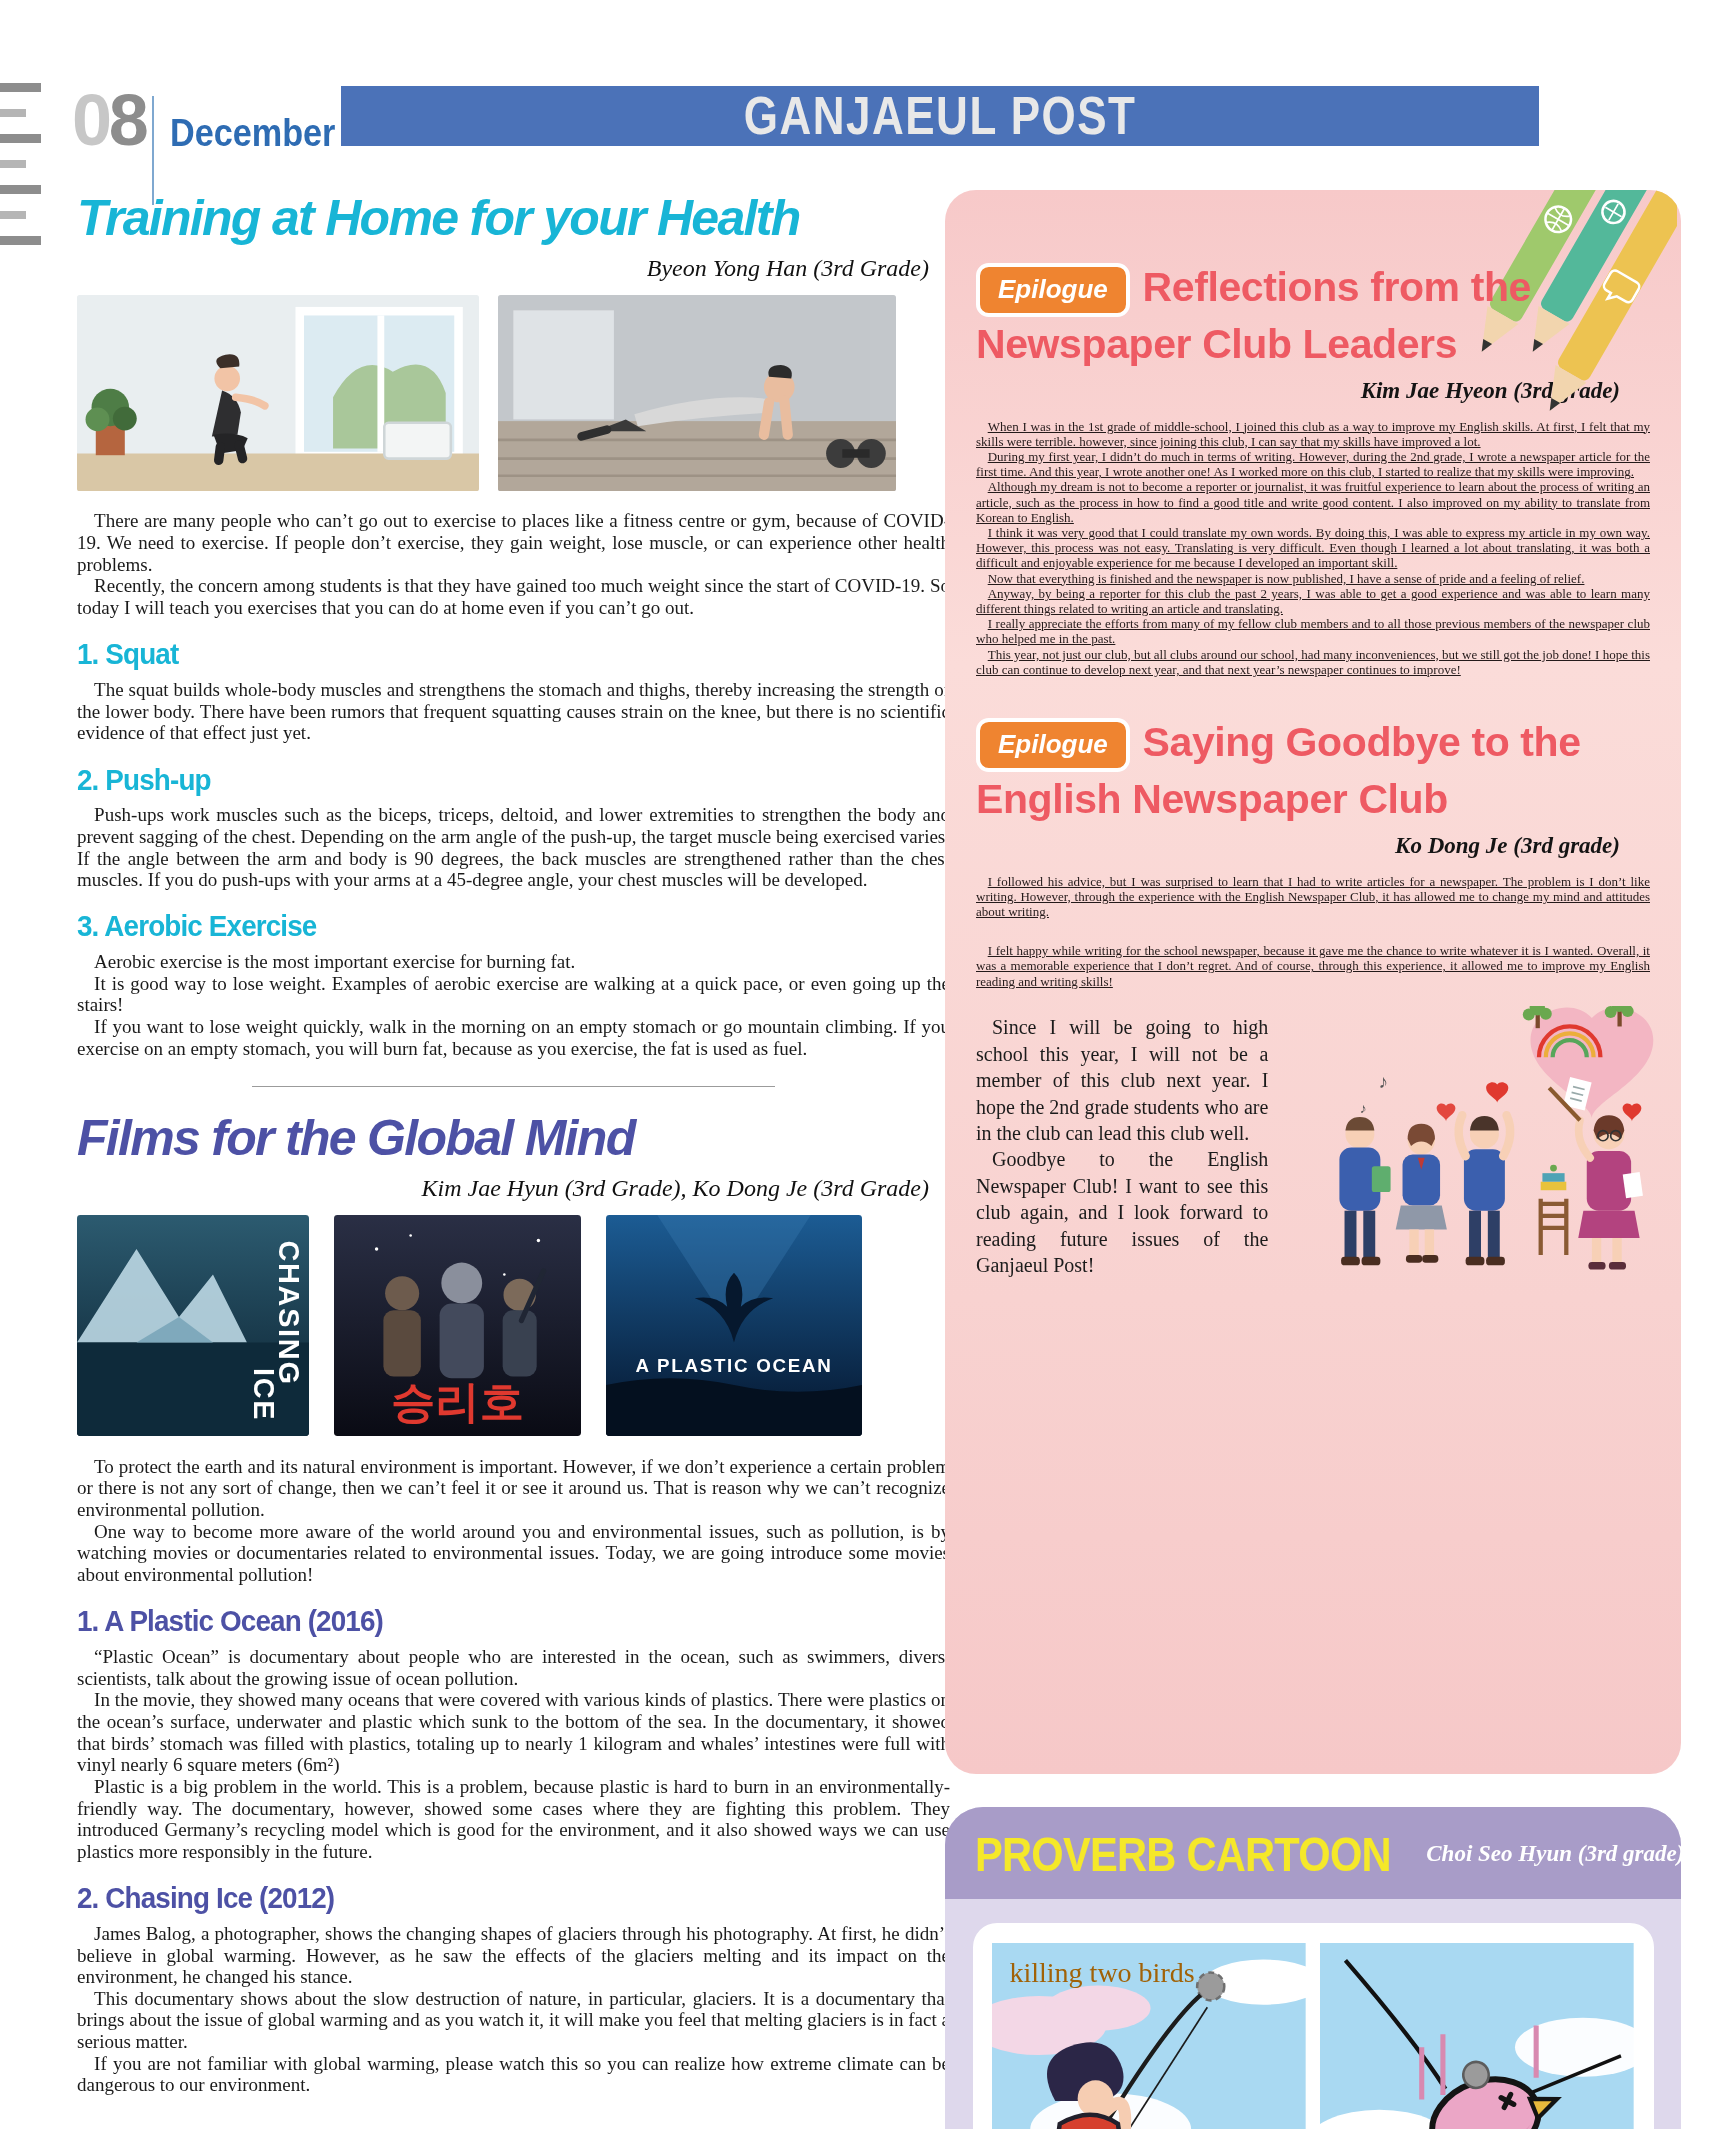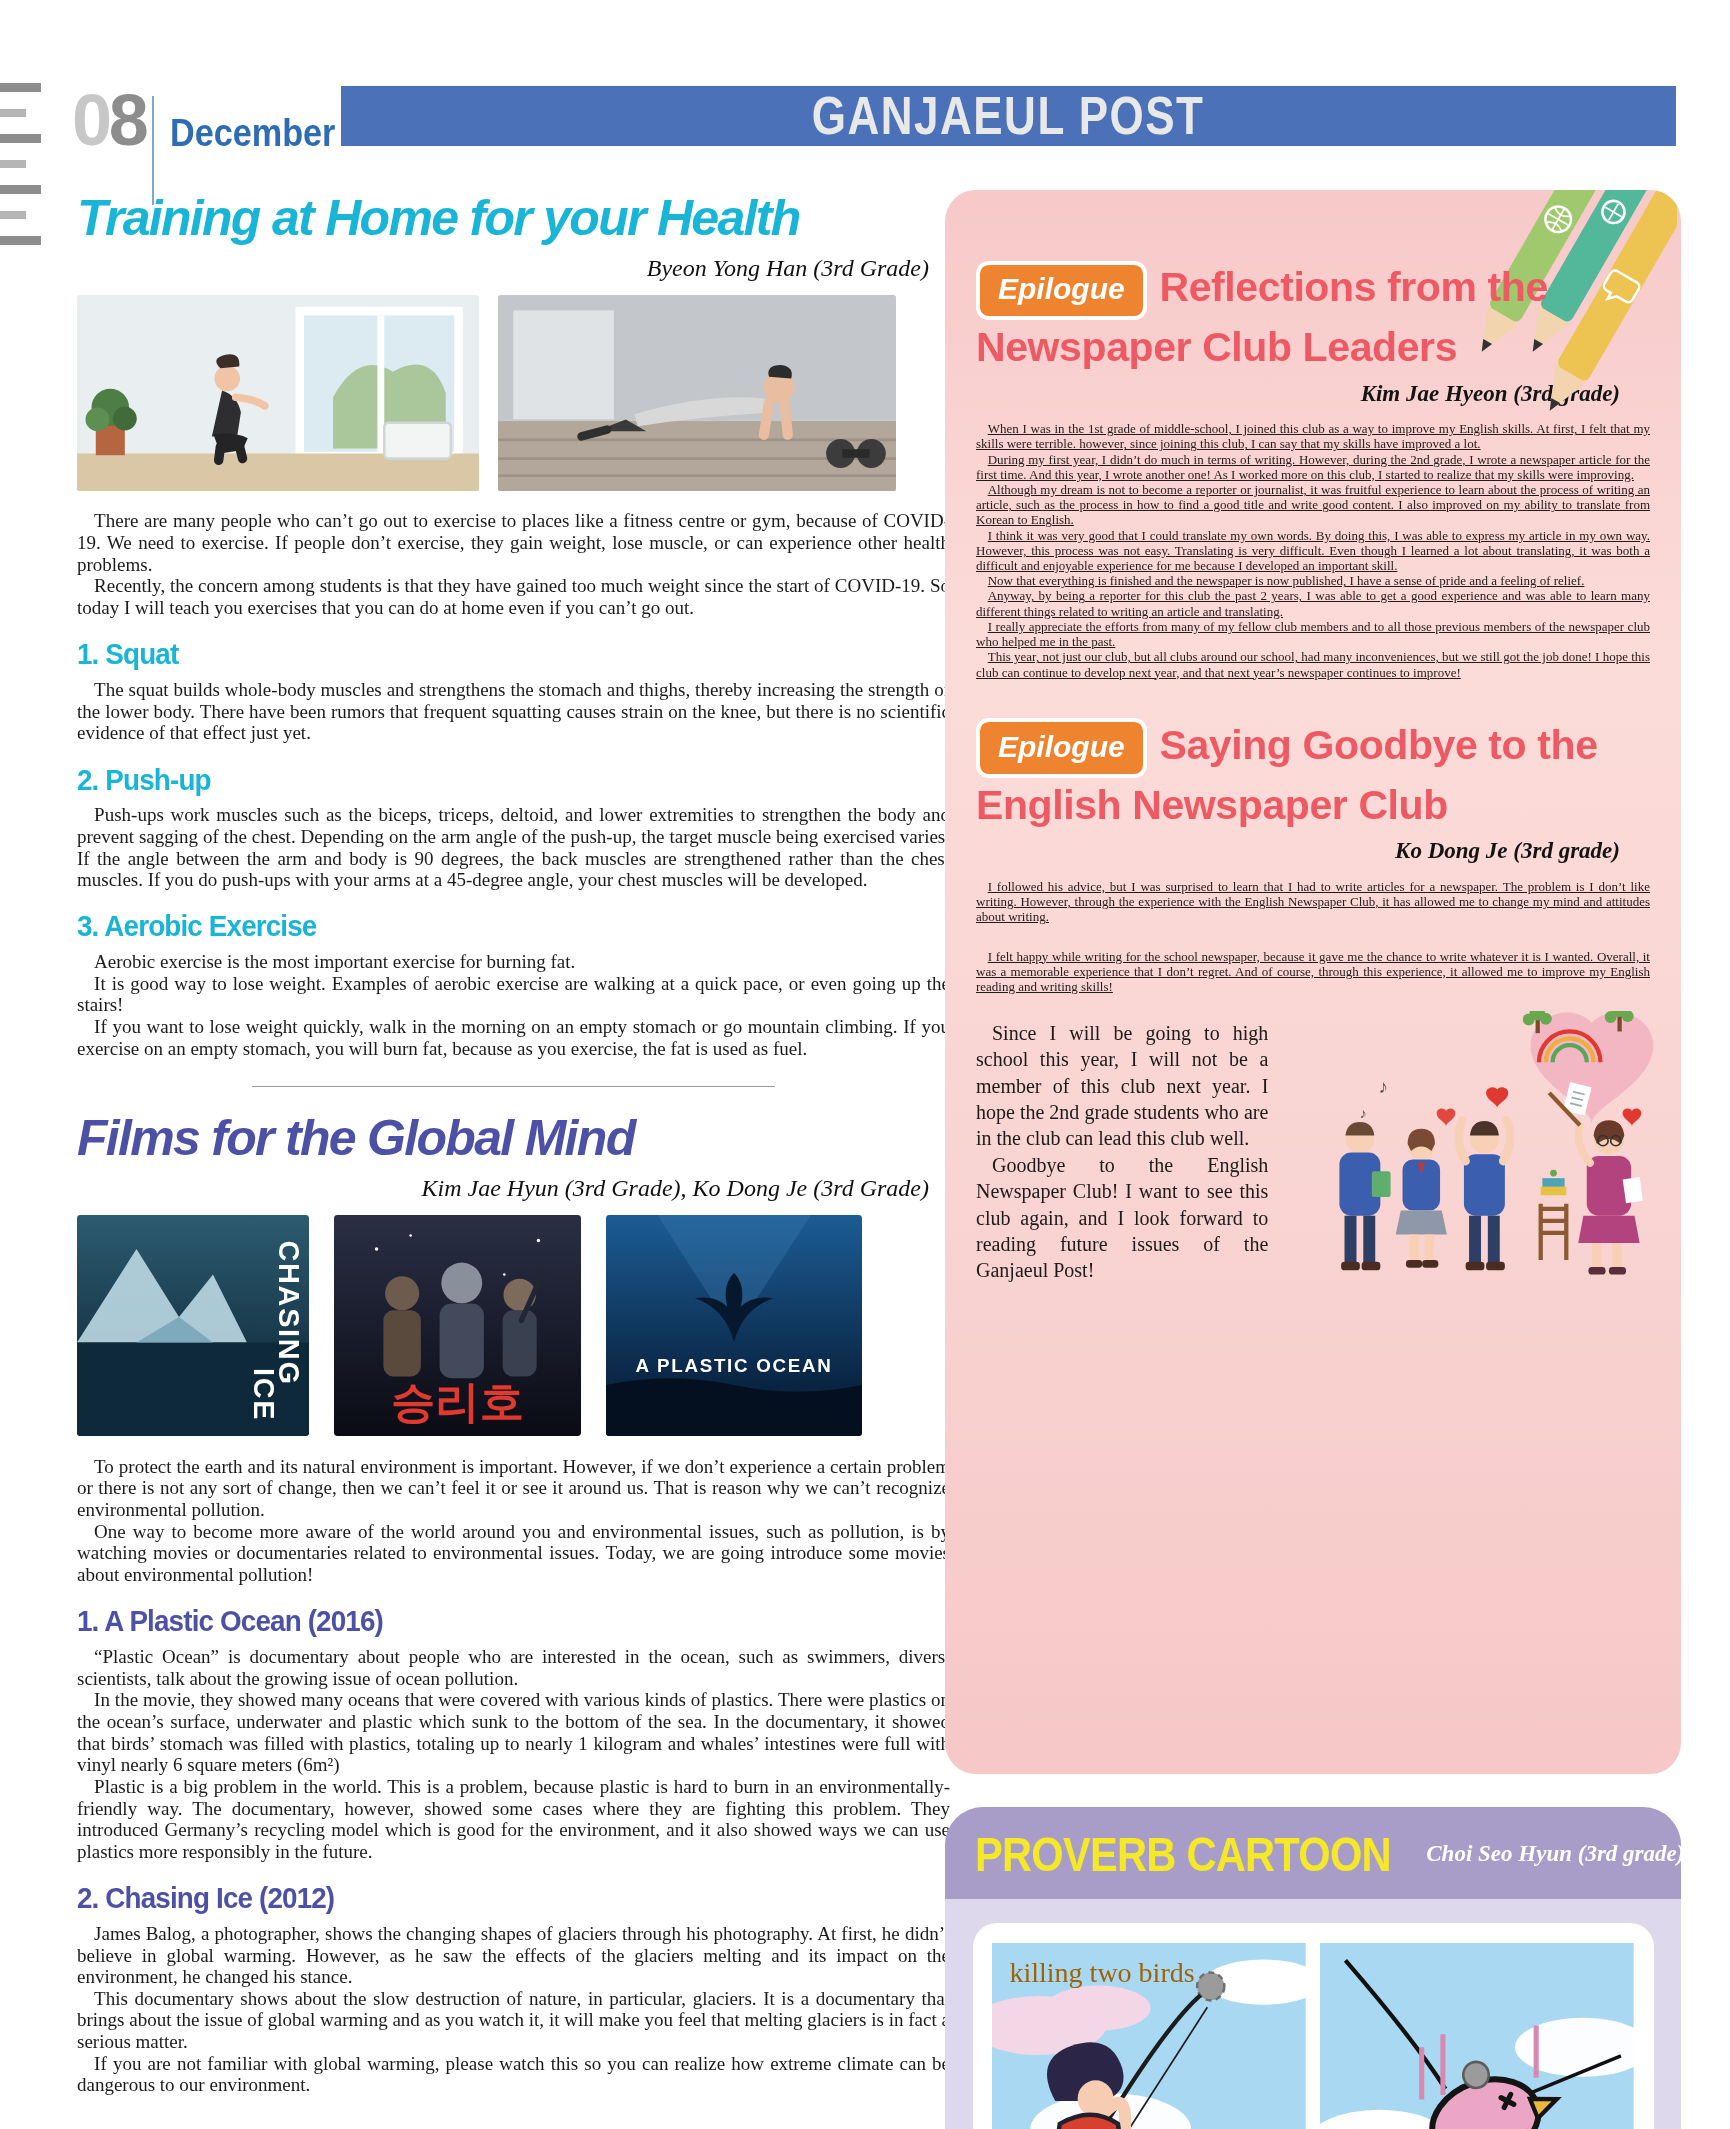--- a/index.html
+++ b/index.html
@@ -11,21 +11,21 @@
   .deco-bars .bar{height:8.5px;background:#9a9a9a;margin-bottom:17px;}
   .deco-bars .bar:nth-child(odd){width:41px;background:#8d8d8d;}
   .deco-bars .bar:nth-child(even){width:25.6px;background:#b5b5b5;}
   .page-num{position:absolute;left:72px;top:84px;font-family:"Liberation Sans",sans-serif;
             font-weight:bold;font-size:72px;letter-spacing:-3.4px;line-height:1;}
   .page-num .zero{color:#c7c7c7;}
   .page-num .eight{color:#8d8d8d;}
   .vline{position:absolute;left:152px;top:96px;width:1.7px;height:109px;background:#7fa8d0;}
   .date{position:absolute;left:170px;top:112px;font-family:"Liberation Sans",sans-serif;
         font-weight:bold;font-size:38px;color:#2e6cb3;transform:scaleX(.9);transform-origin:left center;white-space:nowrap;}
-  .banner{position:absolute;left:341px;top:86px;width:1335px;height:60px;background:#4b72b8;
+  .banner{position:absolute;left:341px;top:86px;width:1198px;height:60px;background:#4b72b8;
           display:flex;align-items:center;justify-content:center;}
   .masthead{font-family:"Liberation Sans",sans-serif;font-weight:bold;font-size:50px;color:#e8e8e8;
             letter-spacing:1.7px;transform:scale(.88,1.08);white-space:nowrap;}
 
   
   .left-col{position:absolute;left:77px;top:192px;width:873px;height:2444px;overflow:hidden;}
   .art-title{font-family:"Liberation Sans",sans-serif;font-style:italic;font-weight:bold;
              font-size:50px;letter-spacing:-1.7px;line-height:1.04;}
   .cyan{color:#18b5d6;}
   .indigo{color:#4d51a5;}
@@ -42,21 +42,21 @@
   .poster{border-radius:3.4px;overflow:hidden;flex:0 0 auto;}
 
   
   .right-col{position:absolute;left:945px;top:190px;width:736px;}
   .pink-panel{position:relative;background:linear-gradient(180deg,#f7c9c9,#fbdcd9 30%,#f8d2d0 70%,#f6c8c8);
               border-radius:31px;padding:70px 31px 25.6px;min-height:1584px;box-sizing:border-box;overflow:hidden;}
   .pencils{position:absolute;top:-4.3px;right:4.3px;width:221px;height:298px;pointer-events:none;}
   .ep-title-block{position:relative;z-index:2;font-family:"Liberation Sans",sans-serif;font-weight:bold;
                   font-size:41px;line-height:1.34;color:#ee5a63;letter-spacing:-0.4px;width:622px;}
   .badge{display:inline-block;background:#ef8430;border:4.3px solid #ffffff;border-radius:12.8px;
-         color:#fff;font-style:italic;font-size:30px;padding:4.3px 18px 6.8px;margin-right:12.8px;
+         color:#fff;font-style:italic;font-size:26px;padding:4.3px 18px 6.8px;margin-right:12.8px;
          vertical-align:middle;letter-spacing:0;}
   .ep-byline{font-style:italic;font-family:"Liberation Serif",serif;font-weight:bold;font-size:23px;
              text-align:right;margin:6px 30px 14.5px 0;color:#141414;}
   .ep-body{font-size:13px;line-height:1.17;text-align:justify;color:#241a1a;text-decoration:underline;}
   .ep-body p{margin:0;text-indent:.9em;}
   .gap56{height:24px;}
   .goodbye{margin-top:25.6px;font-size:20px;line-height:1.32;}
   .goodbye p{margin:0;text-indent:.8em;text-align:justify;}
   .students{float:right;width:375px;height:290px;margin:-8.5px -4.3px 0 11px;}
 

